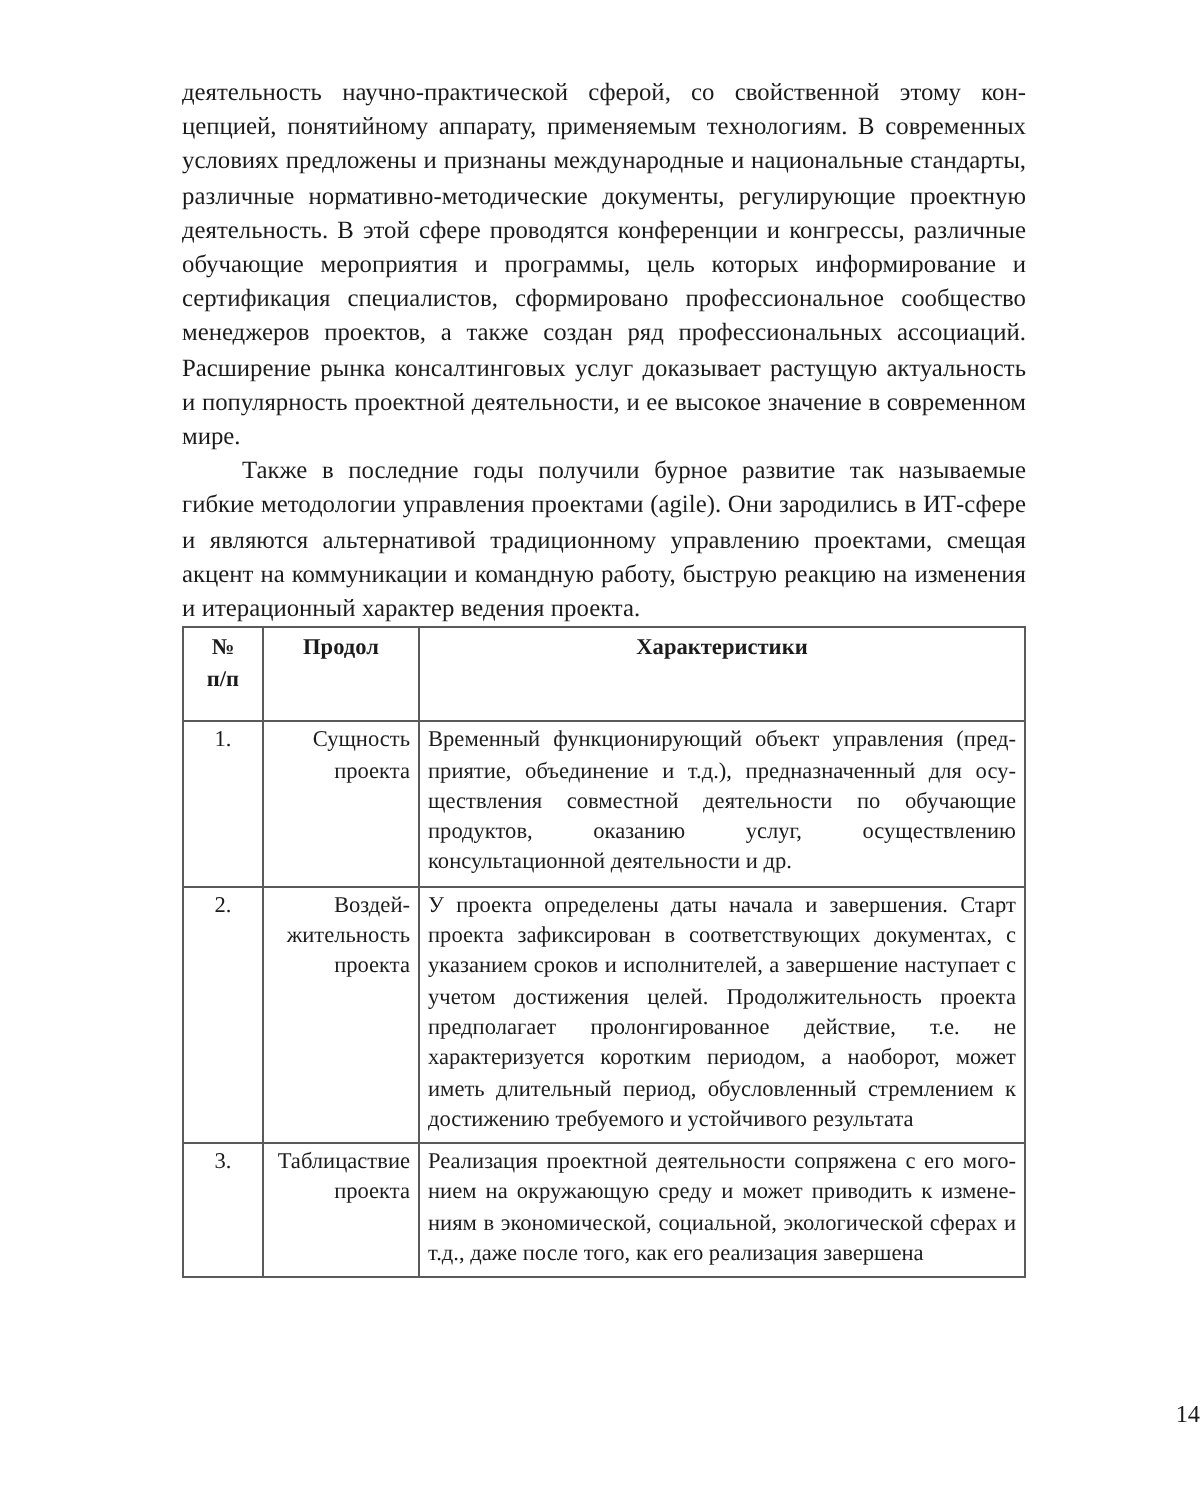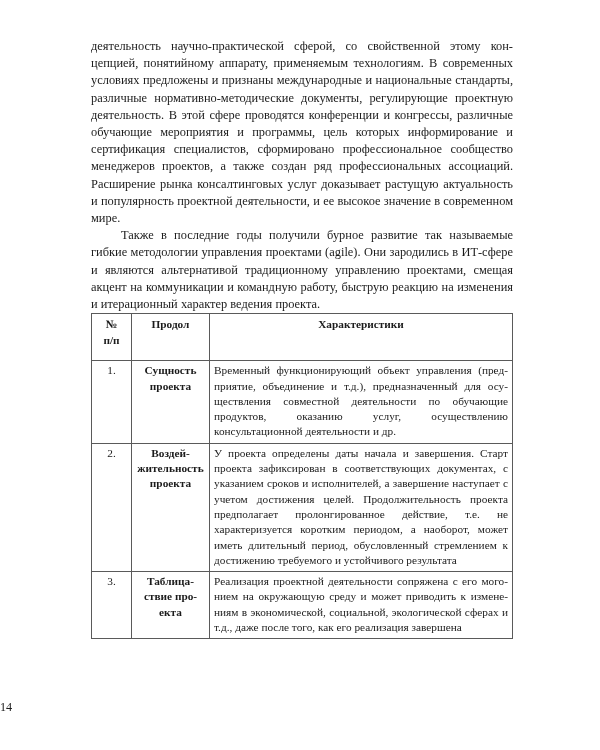--- a/index.html
+++ b/index.html
@@ -79,37 +79,36 @@
   th.col-term  { width: 69px; }
   th.col-char  { width: auto; }
 
   thead tr.header-row th { height: 40px; vertical-align: top; }
 
   td.cell-num {
     text-align: center;
     padding-top: 3px;
   }
   td.cell-term {
-    text-align: center;
+    text-align: right;
     padding-top: 3px;
     word-spacing: 0px;
-    font-weight: bold;
   }
   td.cell-char {
     text-align: justify;
     padding-top: 3px;
     padding-right: 6px;
   }
 
   .page-number {
     position: absolute;
     left: 0;
     top: 700px;
     width: 600px;
-    text-align: left;
+    text-align: right;
     font-size: 12.2px;
     font-family: "Liberation Serif", "DejaVu Serif", serif;
     color: #1b1b1b;
   }
 </style>
 </head>
 <body>
 
 <div id="page">
 

